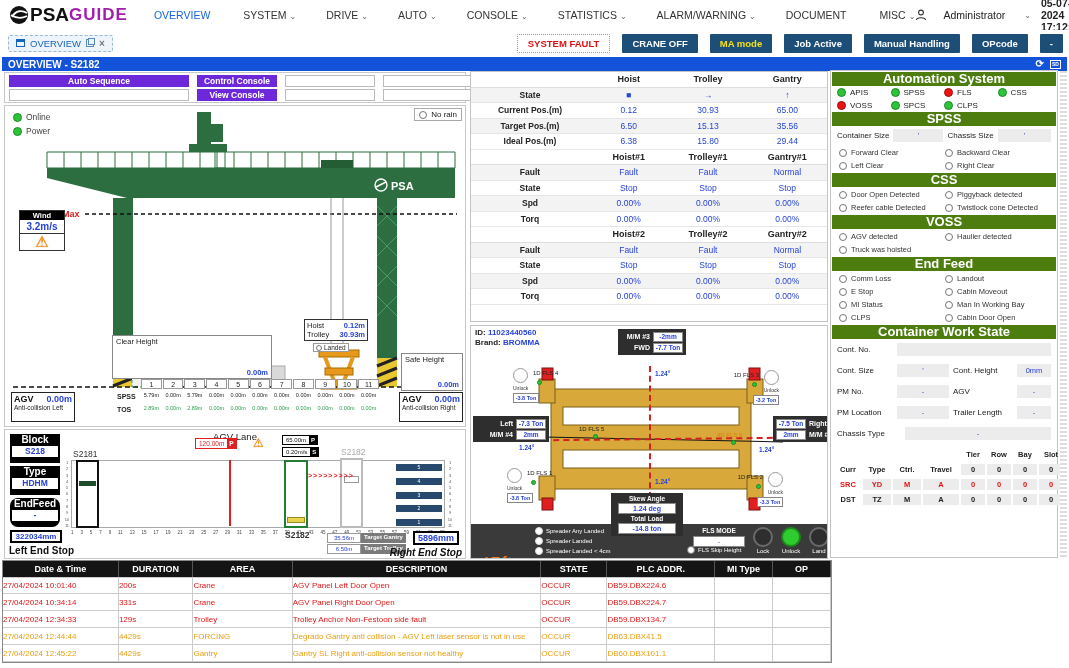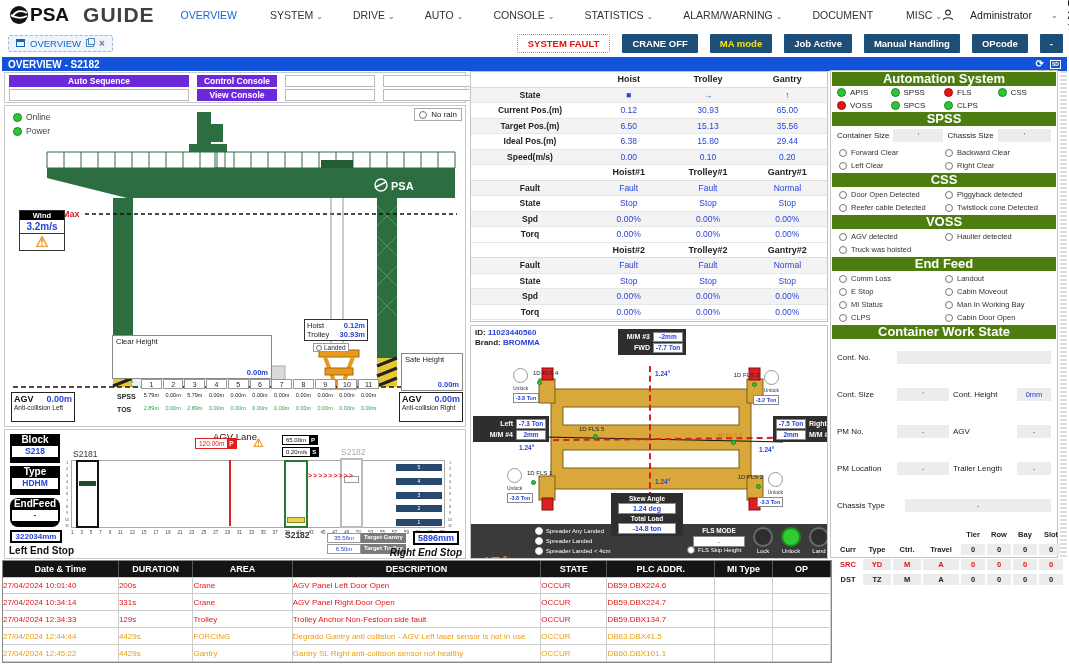--- a/index.html
+++ b/index.html
@@ -2,21 +2,21 @@
 <html><head>
 <meta charset="utf-8">
 <style>
 *{box-sizing:border-box;margin:0;padding:0;font-family:"Liberation Sans",sans-serif;}
 html,body{background:#fff;}
 .root{position:relative;width:1069px;height:668px;background:#fff;overflow:hidden;font-size:10px;color:#222;}
 
 .navbar{position:absolute;left:0;top:0;width:1069px;height:30px;background:#fff;display:flex;align-items:center;}
 .logo-wrap{display:flex;align-items:center;margin-left:8px;}
 .psa-logo{font-size:19px;font-weight:bold;color:#111;letter-spacing:0;display:flex;align-items:center;gap:1px;}
-.guide{font-size:21px;font-weight:bold;color:#404040;margin-left:14px;letter-spacing:1px;}
+.guide{font-size:17px;font-weight:bold;color:#a21caf;letter-spacing:1px;}
 .nav-menu{display:flex;align-items:center;margin-left:26px;gap:30px;}
 .nav-item{font-size:10.5px;color:#333;cursor:pointer;white-space:nowrap;}
 .nav-item.active{color:#1565d8;}
 .caret{font-size:8px;color:#666;margin-left:3px;}
 .nav-right{margin-left:auto;display:flex;align-items:center;gap:10px;margin-right:8px;}
 .user{display:flex;align-items:center;gap:16px;font-size:10.5px;}
 .datetime{font-size:10.5px;font-weight:bold;}
 
 .tabrow{position:absolute;left:0;top:30px;width:1069px;height:26px;background:#fff;display:flex;align-items:center;}
 .tab{margin-left:8px;display:flex;align-items:center;gap:5px;border:1px dashed #9ab8d8;background:#eef4fb;color:#1565c0;font-size:9.5px;padding:2px 7px;border-radius:2px;}
@@ -152,21 +152,21 @@
 .cbtn.on{background:#2ecc2e;border-color:#1a8a1a;}
 .cbtnlab{position:absolute;top:24px;font-size:6px;color:#fff;text-align:center;width:30px;}
 
 .sechead{background:#4d7c0f;color:#fff;font-size:13px;font-weight:bold;text-align:center;height:14px;line-height:13px;margin:0 1px;}
 .ledrow{display:grid;grid-template-columns:repeat(4,1fr);padding:2px 6px;}
 .ledrow .li{display:flex;align-items:center;gap:4px;font-size:8px;}
 .radgrid{display:grid;grid-template-columns:1fr 1fr;gap:4px 2px;padding:3px 8px;}
 .radgrid .ri{display:flex;align-items:center;gap:4px;font-size:7.5px;color:#333;}
 .sizerow{display:flex;align-items:center;gap:4px;padding:3px 6px;font-size:8px;}
 .gbox2{background:#ececec;color:#2743d8;text-align:center;font-size:7.5px;line-height:13px;height:13px;}
-.cfrow{display:flex;align-items:center;gap:4px;padding:12px 6px;font-size:8px;}
+.cfrow{display:flex;align-items:center;gap:4px;padding:4px 6px;font-size:8px;}
 .locgrid{padding:2px 4px;font-size:7.5px;}
 .locrow{display:grid;grid-template-columns:26px 28px 28px 36px 24px 24px 24px 24px;gap:2px;height:13px;align-items:center;margin-top:2px;}
 .locrow .hd{font-weight:bold;text-align:center;}
 .locrow .cell{background:#ececec;text-align:center;line-height:11px;height:11px;font-weight:bold;}
 .locrow.red,.locrow.red .cell{color:#e01515;}
 
 .alarm{position:absolute;left:2px;top:560px;width:830px;border:1px solid #888;background:#fff;}
 .arow{display:grid;grid-template-columns:14% 9% 12% 30% 8% 13% 7% 7%;}
 .arow.head{background:#141414;color:#fff;font-weight:bold;height:16px;}
 .arow.head span{font-size:9px;line-height:16px;text-align:center;border-right:1px solid #555;}
@@ -560,26 +560,20 @@
             <span class="val">35.56</span>
           </div>
 
           <div class="trow zebra">
             <span class="lab">Ideal Pos.(m)</span>
             <span class="val">6.38</span>
             <span class="val">15.80</span>
             <span class="val">29.44</span>
           </div>
 
-          <div class="trow zebra shade">
-            <span class="lab">Speed(m/s)</span>
-            <span class="val">0.00</span>
-            <span class="val">0.10</span>
-            <span class="val">0.20</span>
-          </div>
         </div>
       <div class="trow head">
         <span class="hcell"></span>
         <span class="hcell">Hoist#1</span>
         <span class="hcell">Trolley#1</span>
         <span class="hcell">Gantry#1</span>
       </div>
       <div>
 
           <div class="trow zebra shade">

